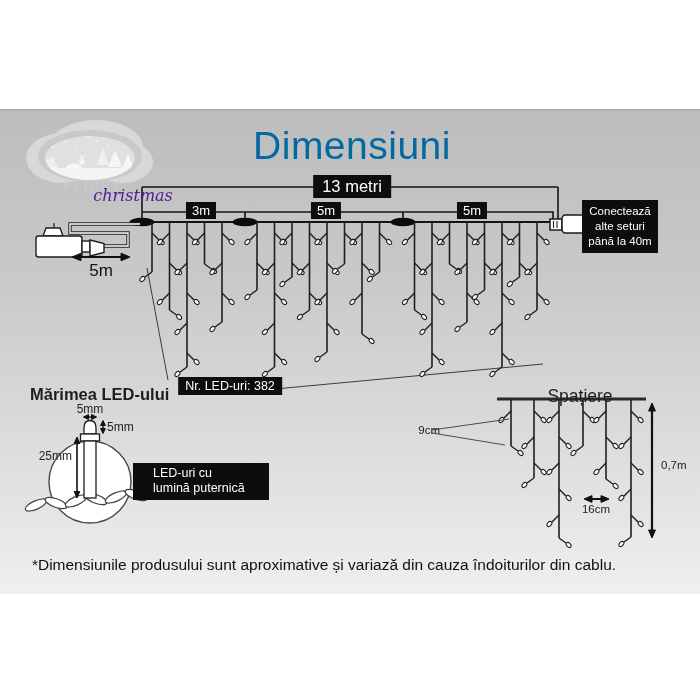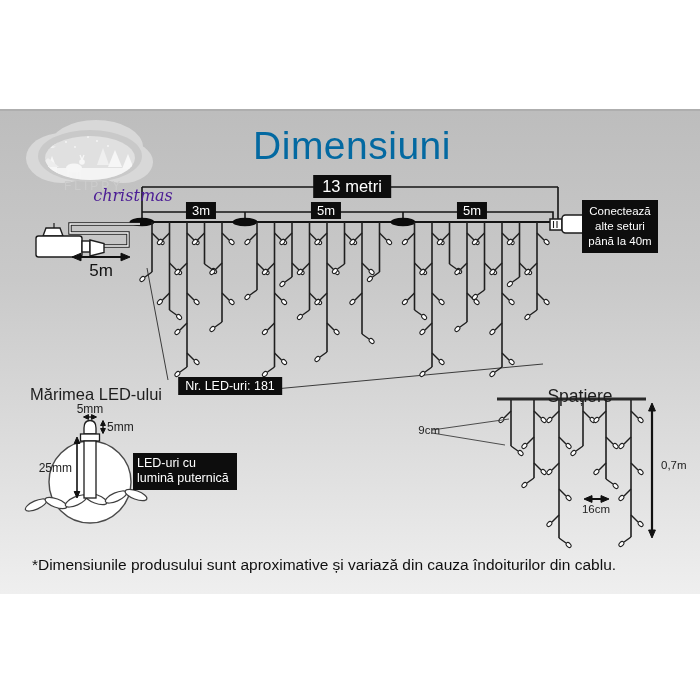--- a/index.html
+++ b/index.html
@@ -13,29 +13,29 @@
   .title{left:352px;top:124px;transform:translateX(-50%);
          font-size:39px;letter-spacing:0.5px;color:#0369a1;}
   .blackbox{background:#0d0d0d;color:#ffffff;text-align:center;}
   .bx13{left:352px;top:175px;transform:translateX(-50%);
         font-size:16.5px;padding:2px 9px;}
   .bxseg{font-size:13px;padding:1px 6px;top:202px;transform:translateX(-50%);}
   .bxconnect{left:582px;top:200px;width:66px;padding:4px 5px;
              font-size:11.5px;line-height:1.3;text-align:center;white-space:normal;}
   .bxnrled{left:230px;top:377px;transform:translateX(-50%);
            font-size:12.5px;padding:2px 7px;}
-  .bxlednote{left:133px;top:453px;width:96px;padding:3px 4px;
+  .bxlednote{left:133px;top:463px;width:96px;padding:3px 20px;
              font-size:12.5px;line-height:1.22;text-align:left;white-space:normal;}
   .lead5m{left:101px;top:261px;transform:translateX(-50%);font-size:17px;color:#111;}
-  .h-marimea{left:30px;top:385px;font-size:16.5px;color:#1e1e1e;}
+  .h-marimea{left:30px;top:385px;font-size:16.5px;color:#1e1e1e;font-weight:bold;}
   .h-spatiere{left:580px;top:370px;transform:translateX(-50%);font-size:17.5px;color:#1e1e1e;margin-top:16px;}
   .mm{font-size:12px;color:#222;}
   .mm-w{left:90px;top:402px;transform:translateX(-50%);}
   .mm-h{left:107px;top:420px;}
-  .mm-25{left:72px;top:461px;transform:translateX(-100%);text-align:right;}
+  .mm-25{left:72px;top:449px;transform:translateX(-100%);text-align:right;}
   .cm{font-size:11.5px;color:#222;}
   .cm-9{left:440px;top:424px;transform:translateX(-100%);}
   .cm-16{left:596px;top:503px;transform:translateX(-50%);text-align:right;}
   .m-07{left:661px;top:459px;}
   .footer{left:0;top:556px;width:648px;text-align:center;
           font-size:15.5px;color:#101010;}
   .brand-top{left:96px;top:179px;transform:translateX(-50%);
              font-size:12px;letter-spacing:3px;color:#cccccc;}
   .brand-bottom{left:97px;top:186px;transform:translateX(-50%);
                 font-family:"DejaVu Serif", serif;font-style:italic;
@@ -423,21 +423,21 @@
 <div class="lbl title">Dimensiuni</div>
 
 <div class="lbl brand-top">FLIPPY.</div>
 <div class="lbl brand-bottom">christmas</div>
 
 <div class="lbl blackbox bx13">13 metri</div>
 <div class="lbl blackbox bxseg" style="left:201px;">3m</div>
 <div class="lbl blackbox bxseg" style="left:326px;">5m</div>
 <div class="lbl blackbox bxseg" style="left:472px;">5m</div>
 <div class="lbl blackbox bxconnect">Conectează alte seturi până la 40m</div>
-<div class="lbl blackbox bxnrled">Nr. LED-uri: 181</div>
+<div class="lbl blackbox bxnrled">Nr. LED-uri: 382</div>
 <div class="lbl lead5m">5m</div>
 
 <div class="lbl h-marimea">Mărimea LED-ului</div>
 <div class="lbl mm mm-w">5mm</div>
 <div class="lbl mm mm-h">5mm</div>
 <div class="lbl mm mm-25">25mm</div>
 <div class="lbl blackbox bxlednote">LED-uri cu lumină puternică</div>
 
 <div class="lbl h-spatiere">Spațiere</div>
 <div class="lbl cm cm-9">9cm</div>

